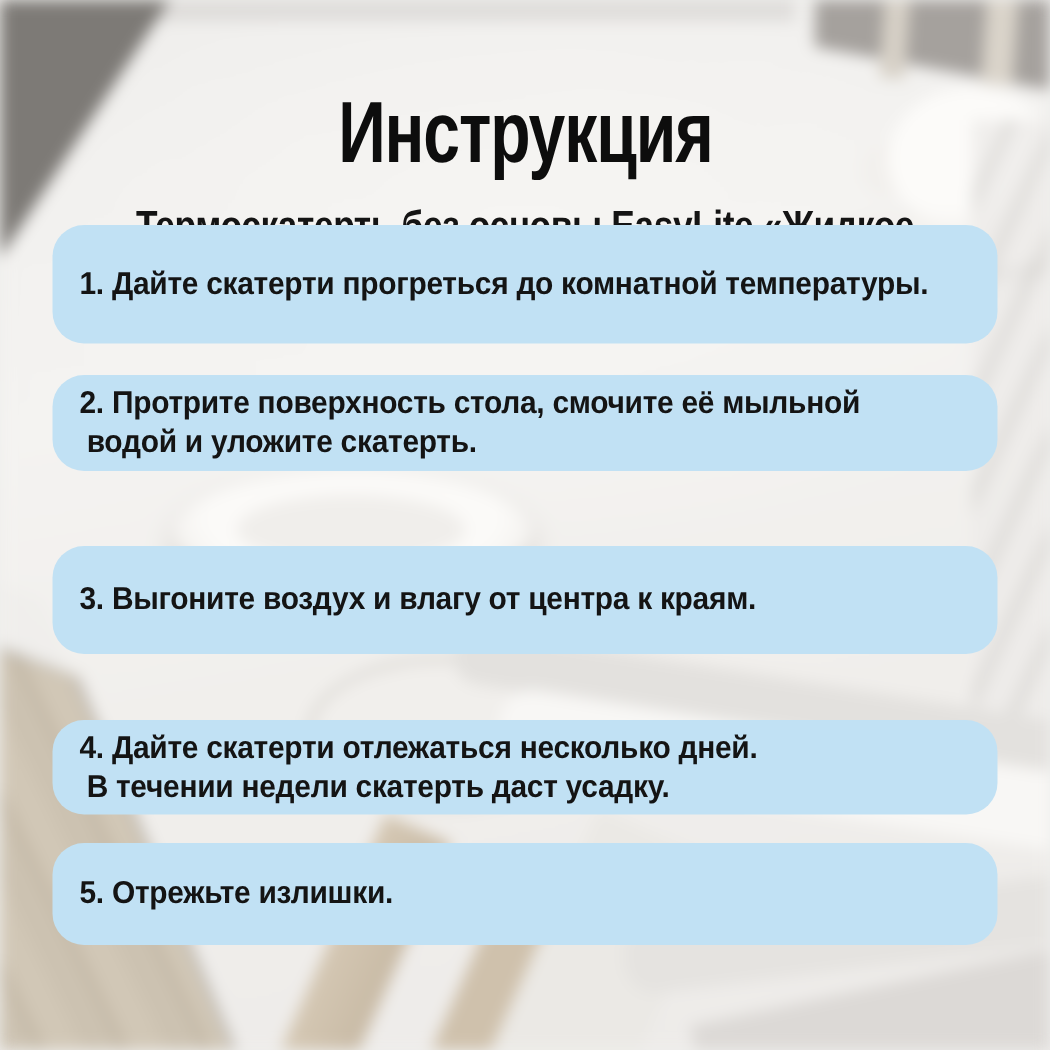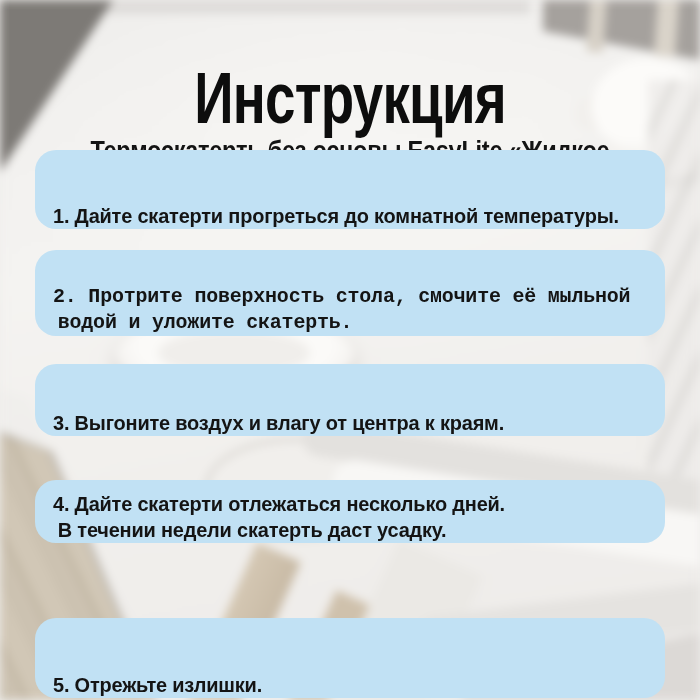--- a/index.html
+++ b/index.html
@@ -58,51 +58,51 @@
     background:repeating-linear-gradient(115deg,#edebe9 0 20px,#dbd9d6 20px 28px);opacity:.8;}
   .fold-1{left:300px;top:452px;width:440px;height:36px;transform:rotate(9deg);border-radius:18px;background:#e3e1de;}
   .fold-2{left:330px;top:490px;width:430px;height:52px;transform:rotate(9deg);border-radius:22px;background:#f8f7f5;}
   .fold-3{left:415px;top:598px;width:340px;height:46px;transform:rotate(-7deg);border-radius:20px;background:#e5e3e0;}
   .fold-4{left:465px;top:652px;width:300px;height:80px;transform:rotate(-12deg);background:#dcd9d6;}
 
   
   .title{
     position:absolute;left:0;right:0;top:8px;
     text-align:center;z-index:2;
-    font-size:72px;line-height:84px;font-weight:bold;
+    font-size:58px;line-height:84px;font-weight:bold;
     letter-spacing:-1px;color:var(--title-text,#0d0d0d);
   }
   .title .squeeze{display:inline-block;transform:scaleX(.76);transform-origin:center;}
   .subtitle{
     position:absolute;left:0;right:0;top:92px;
     text-align:center;z-index:2;
     font-size:28px;line-height:38px;font-weight:bold;
     letter-spacing:-.3px;color:var(--body-text,#141414);margin-top:40px;
   }
   .subtitle .squeeze{display:inline-block;transform:scaleX(.84);transform-origin:center;}
 
   .step{
     position:absolute;left:35px;width:630px;z-index:2;
     background:var(--step-card-bg,#c1e1f4);
     border-radius:21px;
-    display:flex;flex-direction:column;justify-content:flex-end;
+    display:flex;flex-direction:column;justify-content:center;
     padding:0 10px 0 18px;box-sizing:border-box;
     color:var(--body-text,#141414);
   }
   .step p{
     margin:0;font-size:21px;line-height:26px;font-weight:bold;
     letter-spacing:-.2px;white-space:nowrap;
     transform:scaleX(.95);transform-origin:left center;
   }
   .step p.indent{padding-left:5px;}
   .s1{top:150px;height:79px;}
-  .s2{top:250px;height:86px;font-family:Liberation Mono, monospace;}
+  .s2{top:250px;height:64px;}
   .s3{top:364px;height:72px;}
   .s4{top:480px;height:63px;}
-  .s5{top:618px;height:80px;}
+  .s5{top:562px;height:68px;}
 </style>
 </head>
 <body>
 
 <div class="canvas">
 
   <div class="photo">
     <div class="top-strip"></div>
     <div class="wall-tl"></div>
     <div class="chair-back"></div>

